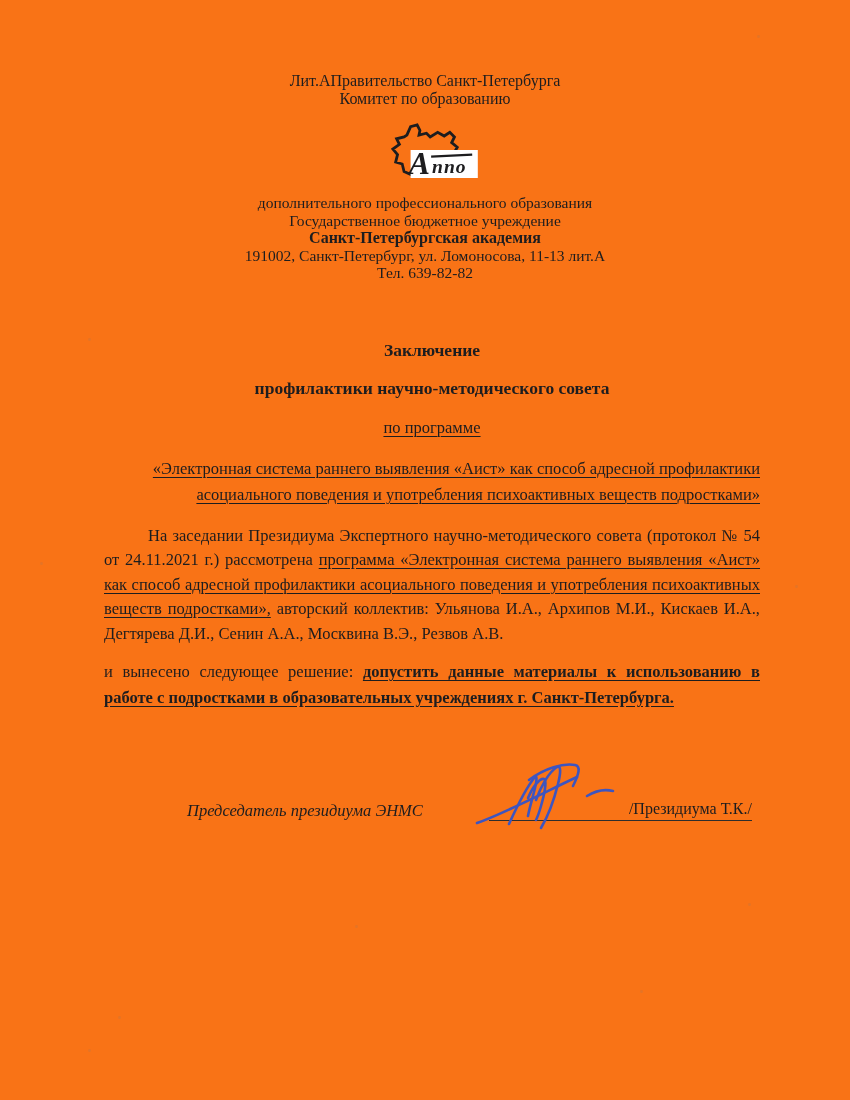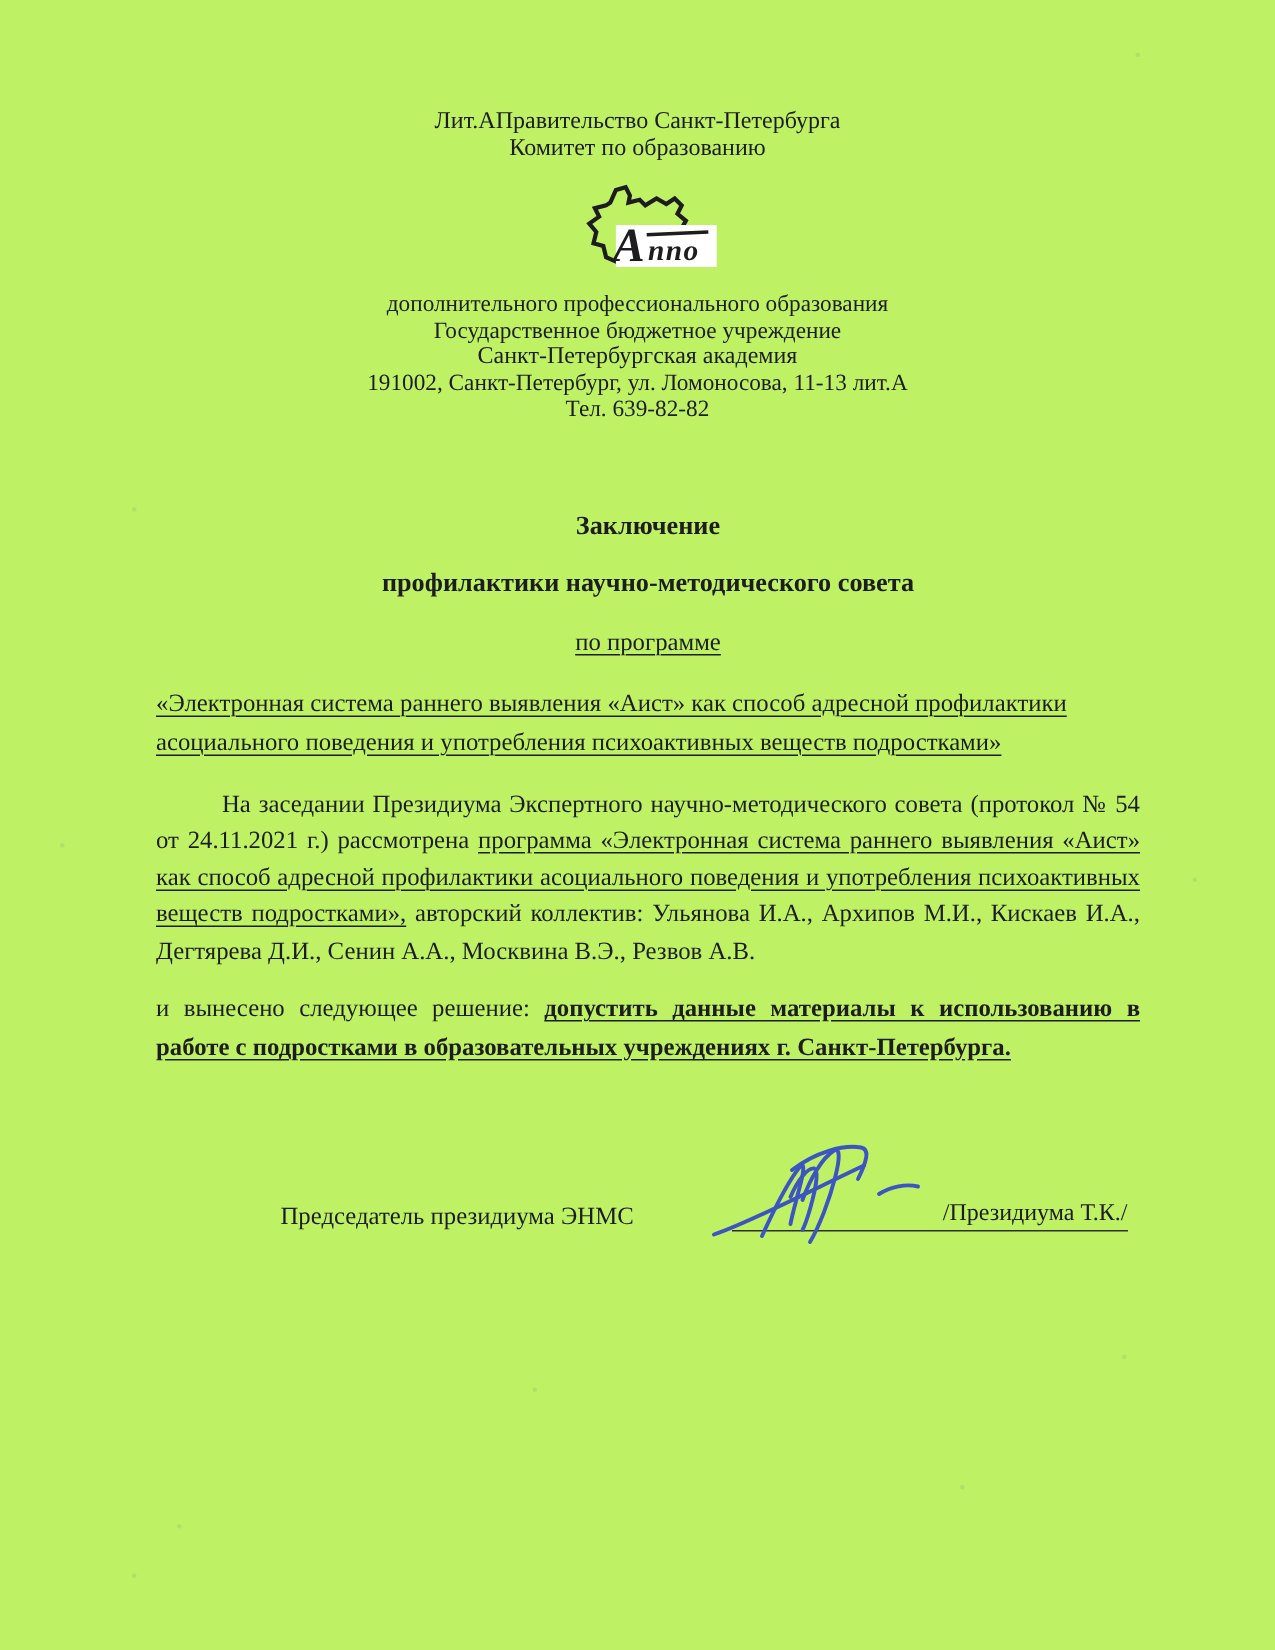--- a/index.html
+++ b/index.html
@@ -1,53 +1,53 @@
 <!DOCTYPE html>
 <html style="--ink: #1d1d1f; --sig: #3d55c0;"><head>
 <meta charset="utf-8">
 <style>
   :root { --ink:#1d1d1f; --sig:#3d55c0; --rule:#2e2e2e; }
   html,body { margin:0; padding:0; background:#ffffff; }
   .page {
-    position:relative; width:850px; height:1100px; margin:0; background:#bef264;
+    position:relative; width:850px; height:1100px; margin:0; background:#f97316;
     font-family:"Liberation Serif", serif; color:var(--ink); overflow:hidden;
   }
   
   .letterhead { padding-top:72px; text-align:center; }
   .lh-line { font-size:16px; line-height:18px; }
   .logo-wrap { margin:14px auto 0; width:96px; height:56px; position:relative; left:8px; }
   .logo-wrap svg { display:block; width:96px; height:56px; }
   .logo-outline { fill:none; stroke:var(--ink); stroke-width:3; stroke-linejoin:miter; }
   .logo-a { font:italic 700 34px "Liberation Serif", serif; fill:var(--ink); }
   .logo-rest { font:italic 700 21px "Liberation Serif", serif; fill:var(--ink); letter-spacing:1px; }
   .logo-overline { stroke:var(--ink); stroke-width:2.4; }
   .org { margin-top:16px; text-align:center; }
   .org-line { font-size:15.5px; line-height:17.5px; }
-  .org-bold { font-weight:normal; font-size:16px; }
+  .org-bold { font-weight:bold; font-size:16px; }
   .org-spaced { font-weight:bold; font-size:15px; letter-spacing:3.2px; }
   
   .col { margin-left:104px; margin-right:90px; }
   .doc-title { margin-top:58px; text-align:center; font-weight:bold; font-size:17.5px; }
   .doc-subtitle { margin-top:17px; text-align:center; font-weight:bold; font-size:17.5px; }
   .doc-subject { margin-top:19px; text-align:center; font-size:16.5px; }
   .u { text-decoration:underline; text-underline-offset:3px; text-decoration-thickness:1px; }
-  .program-title { margin-top:18px; text-align:left; font-size:16.5px; line-height:26px; }
+  .program-title { margin-top:18px; text-align:right; font-size:16.5px; line-height:26px; }
   
   .bodytext {
     margin:16px 90px 0 104px; font-size:16.5px; line-height:24.5px;
     text-align:justify; text-indent:44px;
   }
   .decision {
     margin:13px 90px 0 104px; font-size:16.5px; line-height:25.5px;
     text-align:justify; text-indent:0;
   }
   .decision .emph { font-weight:bold; text-decoration:underline; text-underline-offset:3px; }
   
   .sig-row { display:flex; align-items:flex-end; margin:88px 90px 0 104px; }
-  .sig-label { font-size:16.5px; margin-left:83px; line-height:20px; }
+  .sig-label { font-size:16.5px; margin-left:83px; line-height:20px;font-style:italic; }
   .sig-line {
     position:relative; width:140px; height:22px; margin-left:66px;
     border-bottom:1.6px solid var(--rule);
   }
   .sig-line svg { position:absolute; left:-16px; bottom:-12px; width:160px; height:72px; overflow:visible; }
   .scribble path { fill:none; stroke:var(--sig); stroke-width:2.6; stroke-linecap:round; }
   .sig-name { font-size:16px; line-height:22px; border-bottom:1.6px solid var(--rule); }
   
   .noise { position:absolute; width:3px; height:3px; border-radius:50%; background:#7a7a7a; opacity:.16; }
 </style>

